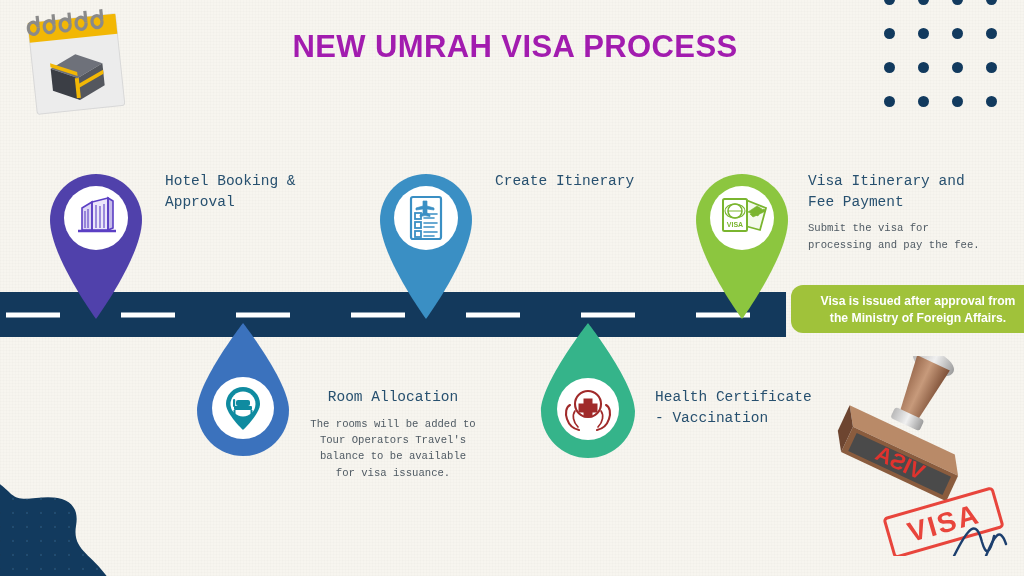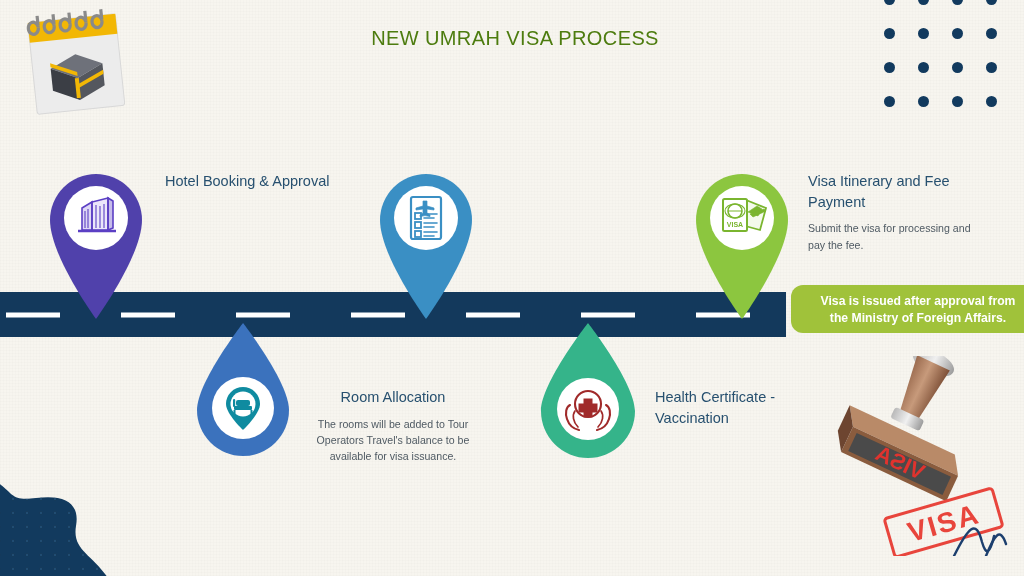--- a/index.html
+++ b/index.html
@@ -22,24 +22,24 @@
   }
 
   
   .title-block {
     position: absolute;
     left: 230px; top: 22px; width: 570px;
     text-align: center;
     z-index: 6;
   }
   .title-line {
-    font-size: 20px;
-    font-weight: normal;
+    font-size: 31px;
+    font-weight: bold;
     letter-spacing: 0.4px;
-    color: #4d7c0f;
+    color: #a21caf;
     line-height: 1.62;
     white-space: nowrap;
   }
 
   
   .dot-grid {
     position: absolute;
     right: 16px; top: -6px;
     width: 124px; height: 112px;
     z-index: 3;
@@ -79,21 +79,21 @@
   .stamp { position: absolute; right: -2px; bottom: 20px; width: 190px; height: 200px; z-index: 5; }
 
   
   .pin {
     position: absolute;
     z-index: 7;
   }
   .pin svg { display: block; overflow: visible; }
 
   
-  .step-text { position: absolute; z-index: 8; }
+  .step-text { position: absolute; z-index: 8; font-family: Liberation Mono, monospace; }
   .step-title {
     color: #27506f;
     font-size: 14.5px;
     line-height: 1.42;
     font-weight: normal;
     margin-bottom: 8px;
   }
   .step-desc {
     color: #4f5a63;
     font-size: 10.6px;
@@ -228,20 +228,21 @@
         <line x1="-2" y1="0" x2="8" y2="0"></line>
         <line x1="-2" y1="5" x2="11" y2="5"></line>
         <line x1="-2" y1="9" x2="8" y2="9"></line>
         <line x1="-2" y1="14" x2="11" y2="14"></line>
         <line x1="-2" y1="18" x2="8" y2="18"></line>
       </g>
     </g>
   </svg>
 </div>
 <div class="step-text" style="left:495px; top:171px; width:160px;">
+  <div class="step-title">Create Itinerary</div>
 </div>
 
 <div class="pin" style="left:692px; top:168px;">
   <svg width="100" height="152" viewBox="0 0 100 152">
     <path d="M50 151 C50 151 4 88 4 52 A46 46 0 1 1 96 52 C96 88 50 151 50 151 Z" fill="#8cc63f"></path>
     <circle cx="50" cy="50" r="32" fill="#ffffff"></circle>
     <g transform="translate(50,50)" fill="none" stroke="#7ab52f">
       <path d="M4 -18 l20 8 l-6 22 l-22 -6 Z" stroke-width="1.8" fill="#f4faec"></path>
       <path d="M6 -6 l9 -6 l5 3 l-4 7 Z" fill="#7ab52f" stroke-width="0.6"></path>
       <path d="M8 -4 l14 -5 l2 2 l-13 6 Z" fill="#7ab52f" stroke-width="0.6"></path>

